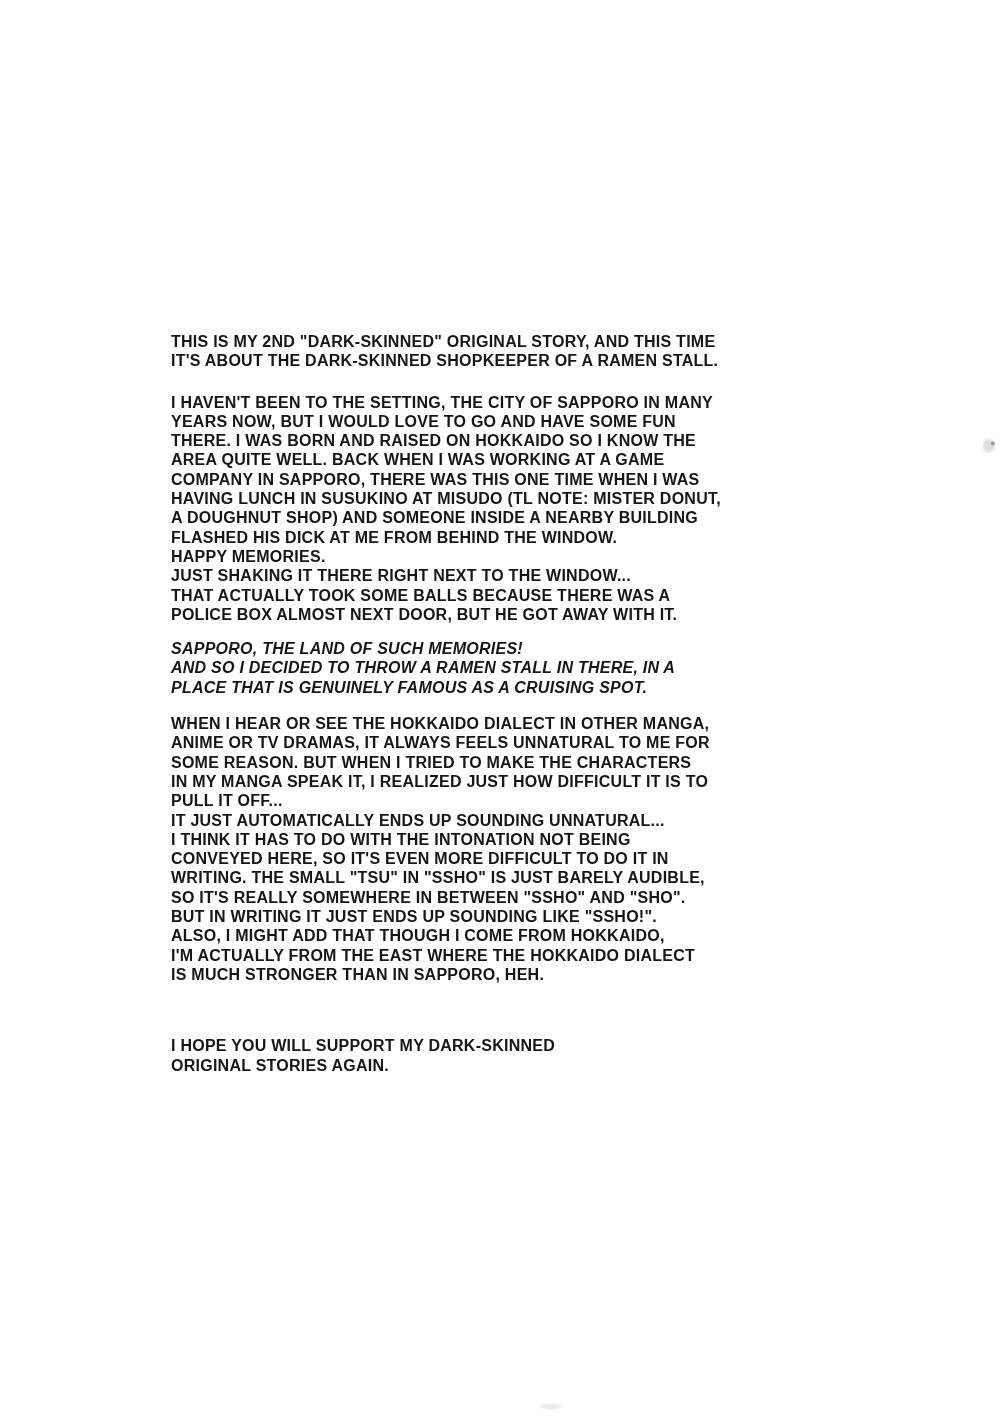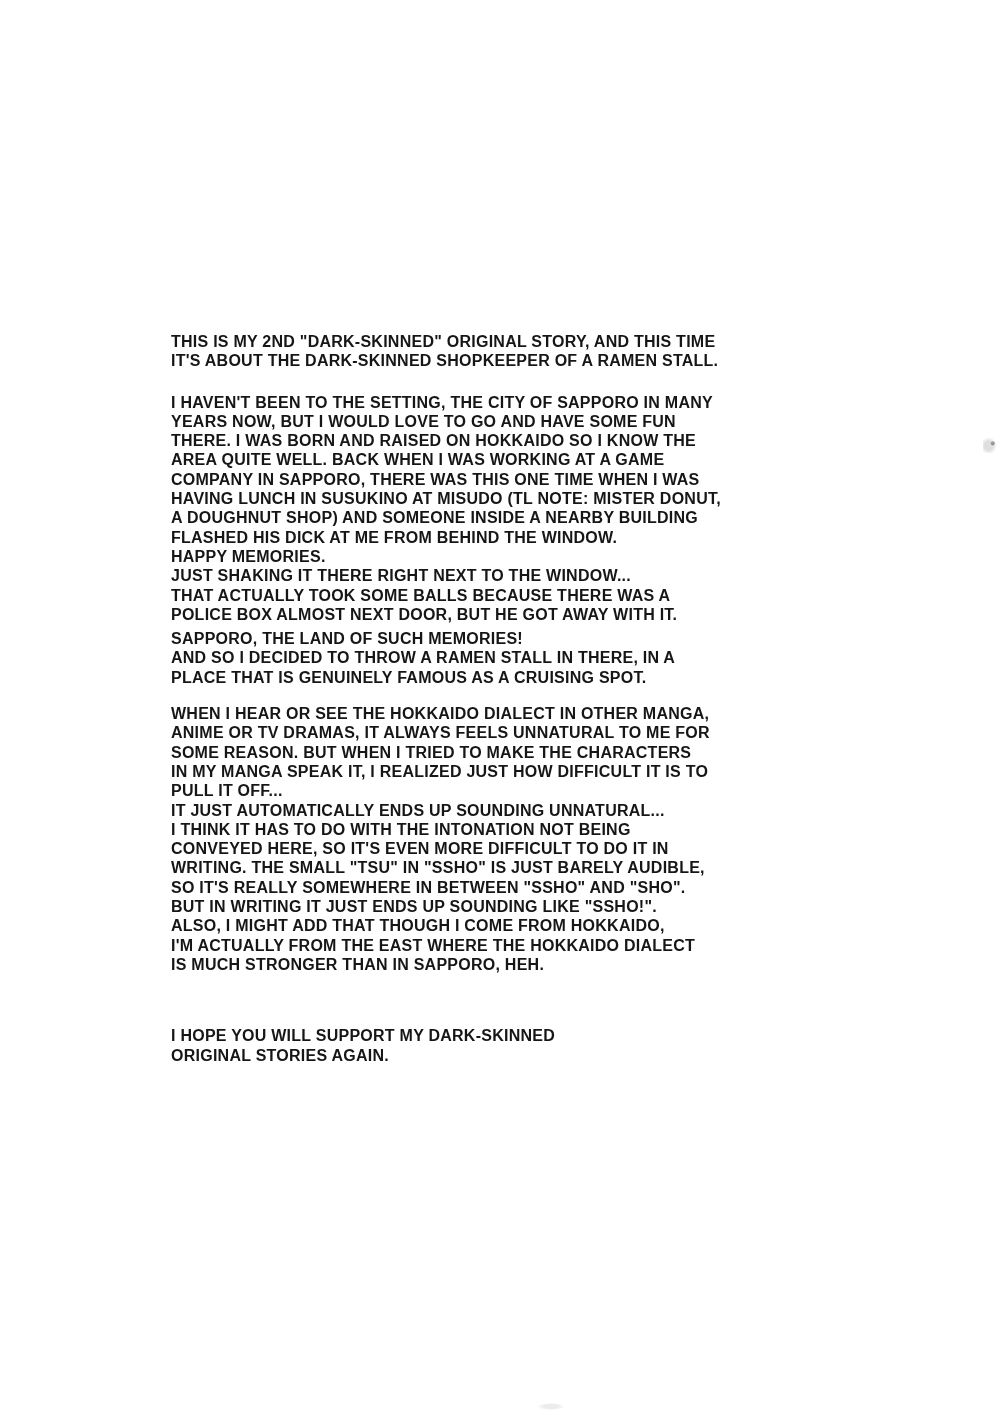--- a/index.html
+++ b/index.html
@@ -33,22 +33,22 @@
     font-size: 16px;
     line-height: 19.3px;
     letter-spacing: 0.25px;
     text-transform: uppercase;
   }
   .para {
     margin: 0;
     white-space: pre-line; 
   }
   .para-1 { margin-bottom: 22px; }
-  .para-2 { margin-bottom: 5px; }
-  .para-3 { margin-bottom: 17px; }
+  .para-2 { margin-bottom: 15px; }
+  .para-3 { margin-bottom: 17px; font-style: italic; }
   .para-4 { margin-bottom: 52px; }
   .para-5 { margin-bottom: 4px; }
 
   
   .artifact {
     position: absolute;
     pointer-events: none;
   }
   .artifact-right {
     left: 983px;

